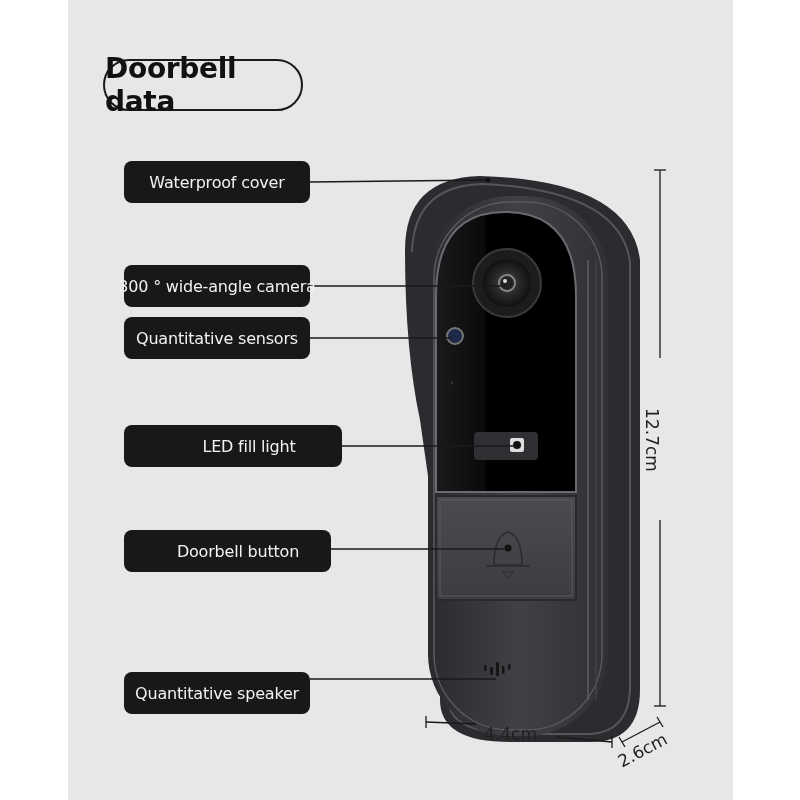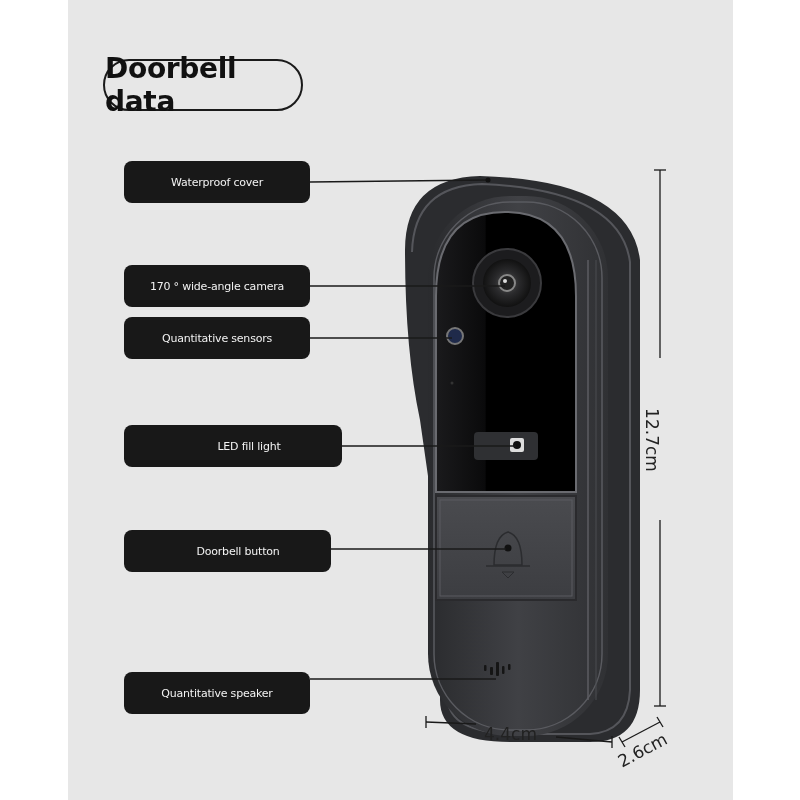--- a/index.html
+++ b/index.html
@@ -14,21 +14,21 @@
       position: absolute; left: 103px; top: 59px; width: 200px; height: 52px;
       border: 2px solid #1a1a1a; border-radius: 28px; box-sizing: border-box;
       display: flex; align-items: center; justify-content: center;
       font-family: "DejaVu Sans", sans-serif; font-weight: bold; font-size: 28px; color: #111;
       letter-spacing: -0.3px;
     }
     .label {
       position: absolute; left: 124px; width: 186px; height: 42px;
       background: #181818; color: #f2f2f2; border-radius: 8px;
       display: flex; align-items: center; justify-content: center;
-      font-family: "DejaVu Sans", sans-serif; font-size: 11px; letter-spacing: -0.2px;
+      font-family: "DejaVu Sans", sans-serif; font-size: 16px; letter-spacing: -0.2px;
       white-space: nowrap;
     }
     svg.device { position: absolute; left: 0; top: 0; }
     .dim-text {
       position: absolute; font-family: "DejaVu Sans", sans-serif; font-size: 17px; color: #222;
       white-space: nowrap;
     }
     .dim-h { left: 484px; top: 724px; }
     .dim-v { left: 620px; top: 430px; transform: rotate(90deg); transform-origin: center; }
     .dim-d { left: 616px; top: 740px; transform: rotate(-28deg); }
@@ -134,21 +134,21 @@
     <line x1="426" y1="716" x2="426" y2="728"></line>
     <line x1="556" y1="737" x2="612" y2="742"></line>
     <line x1="612" y1="736" x2="612" y2="748"></line>
     <line x1="622" y1="742" x2="660" y2="722"></line>
     <line x1="619" y1="737" x2="625" y2="747"></line>
     <line x1="657" y1="717" x2="663" y2="727"></line>
   </g>
 </svg>
 
 <div class="label" style="top:161px;">Waterproof cover</div>
-<div class="label" style="top:265px;">170 ° wide-angle camera</div>
+<div class="label" style="top:265px;">300 ° wide-angle camera</div>
 <div class="label" style="top:317px;">Quantitative sensors</div>
 <div class="label" style="top:425px;padding-left:32px;">LED fill light</div>
 <div class="label" style="top:530px;padding-left:21px;">Doorbell button</div>
 <div class="label" style="top:672px;">Quantitative speaker</div>
 
 <div class="dim-text dim-v">12.7cm</div>
 <div class="dim-text dim-h">4.4cm</div>
 <div class="dim-text dim-d">2.6cm</div>
 
 </body></html>

